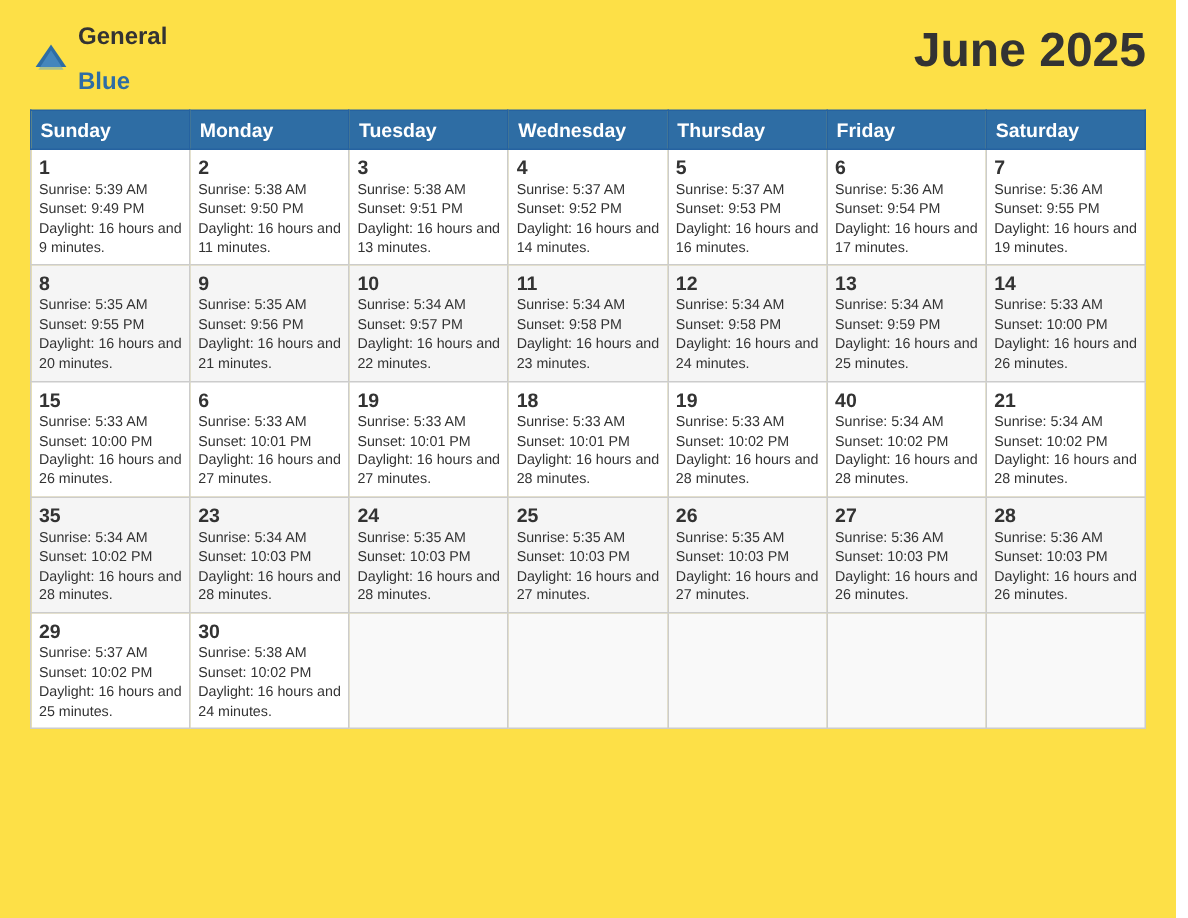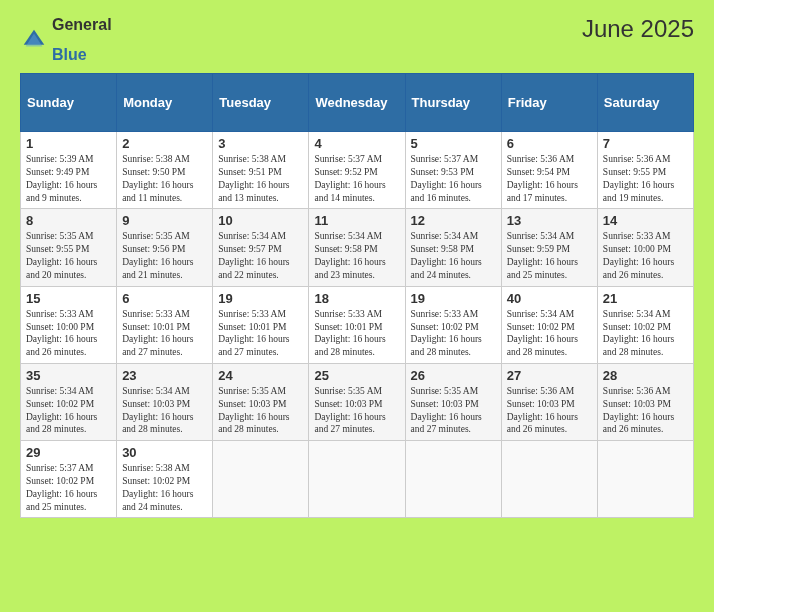--- a/index.html
+++ b/index.html
@@ -4,23 +4,23 @@
   <style>
     * { margin: 0; padding: 0; box-sizing: border-box; }
     body {
       width: 792px;
       height: 612px;
       font-family: Arial, sans-serif;
       background: #fff;
       overflow: hidden;
     }
     .page {
-      width: 714px;
+      width: 784px;
       height: 612px;
-      background: #bef264;
+      background: #fde047;
       padding: 16px 20px 12px 20px;
     }
     .header {
       display: flex;
       justify-content: space-between;
       align-items: flex-start;
       margin-bottom: 10px;
     }
     .logo {
       display: flex;
@@ -44,40 +44,40 @@
       margin-top: 12px;
     }
     .logo-icon {
       width: 28px;
       height: 28px;
     }
     .title-block {
       text-align: right;
     }
     .month-title {
-      font-size: 24px;
-      font-weight: normal;
+      font-size: 32px;
+      font-weight: bold;
       color: #333;
       line-height: 1.1;
     }
     .location {
       font-size: 14px;
       color: #555;
     }
     .calendar {
       width: 100%;
       border-collapse: collapse;
       border: 1px solid #ccc;
     }
     .calendar th {
       background: #2e6da4;
       color: #fff;
       font-size: 13px;
       font-weight: bold;
-      padding: 21px 6px;
+      padding: 5px 6px;
       text-align: left;
       border: 1px solid #2562a0;
     }
     .calendar td {
       vertical-align: top;
       padding: 4px 5px;
       border: 1px solid #ccc;
       width: calc(100%/7);
       background: #fff;
       min-height: 78px;
@@ -89,21 +89,20 @@
       font-size: 13px;
       font-weight: bold;
       color: #333;
       display: block;
       margin-bottom: 2px;
     }
     .day-info {
       font-size: 9.5px;
       color: #333;
       line-height: 1.35;
-      font-family: Liberation Serif, serif;
     }
     .empty-cell {
       background: #f9f9f9 !important;
     }
   </style>
 </head>
 <body>
 
 <div class="page">
   <div class="header">

